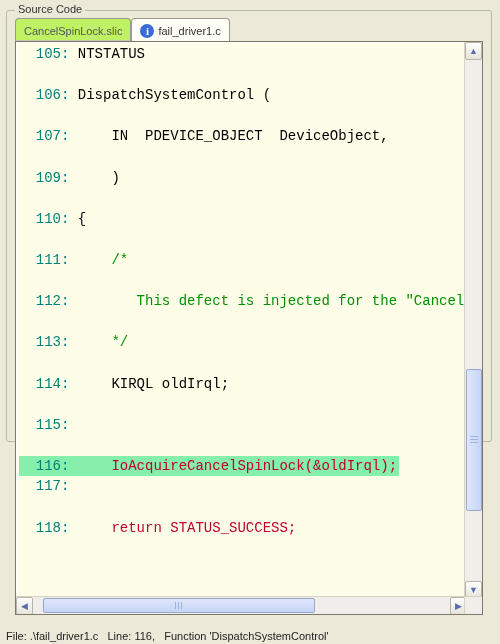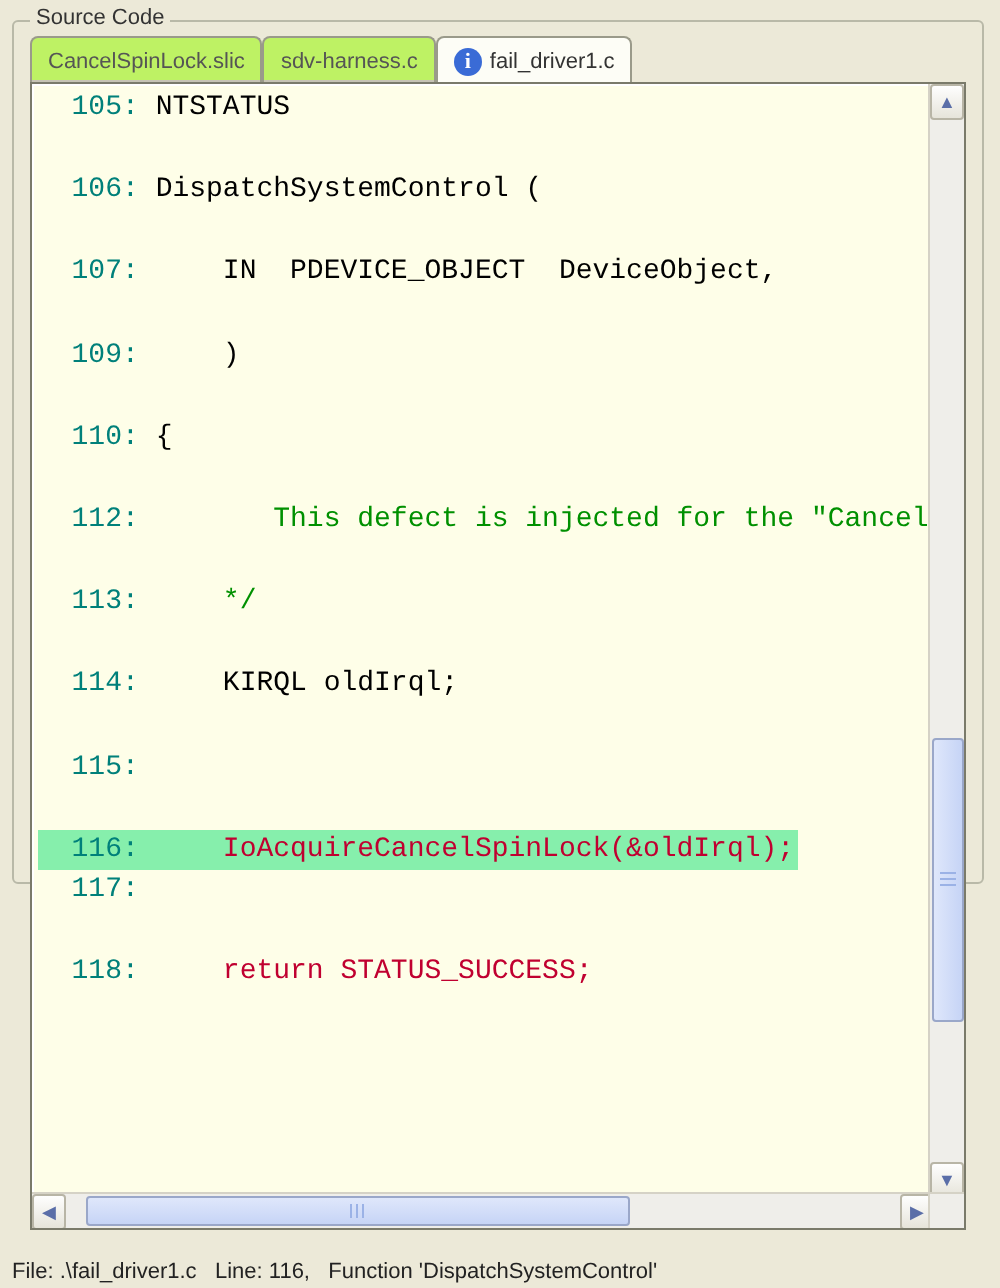--- a/index.html
+++ b/index.html
@@ -181,36 +181,34 @@
 
 <div class="outer">
 
   <div class="group-box">
     <span class="group-title">Source Code</span>
 
     <div class="tabs-row">
       <div class="tab inactive">
         <span>CancelSpinLock.slic</span>
       </div>
-      <div class="tab inactive">
-        <span>sdv-harness.c</span>
-      </div>
       <div class="tab active">
         <span class="info-icon">i</span>
         <span>fail_driver1.c</span>
       </div>
     </div>
 
     <div class="code-frame">
       <div class="code-viewport">
         <div class="code-lines" id="code-lines"><span class="row"><span class="ln">105</span><span class="colon">: </span><span class="">NTSTATUS</span></span>
 <span class="row"><span class="ln">106</span><span class="colon">: </span><span class="">DispatchSystemControl (</span></span>
 <span class="row"><span class="ln">107</span><span class="colon">: </span><span class="">    IN  PDEVICE_OBJECT  DeviceObject,</span></span>
 <span class="row"><span class="ln">109</span><span class="colon">: </span><span class="">    )</span></span>
 <span class="row"><span class="ln">110</span><span class="colon">: </span><span class="">{</span></span>
+<span class="row"><span class="ln">111</span><span class="colon">: </span><span class="cmt">    /*</span></span>
 <span class="row"><span class="ln">112</span><span class="colon">: </span><span class="cmt">       This defect is injected for the "CancelSpinL</span></span>
 <span class="row"><span class="ln">113</span><span class="colon">: </span><span class="cmt">    */</span></span>
 <span class="row"><span class="ln">114</span><span class="colon">: </span><span class="">    KIRQL oldIrql;</span></span>
 <span class="row"><span class="ln">115</span><span class="colon">: </span><span class=""></span></span>
 <span class="row highlight"><span class="ln">116</span><span class="colon">: </span><span class="err">    IoAcquireCancelSpinLock(&amp;oldIrql);</span></span>
 <span class="row"><span class="ln">117</span><span class="colon">: </span><span class=""></span></span>
 <span class="row"><span class="ln">118</span><span class="colon">: </span><span class="err">    return STATUS_SUCCESS;</span></span>
 
 
 

